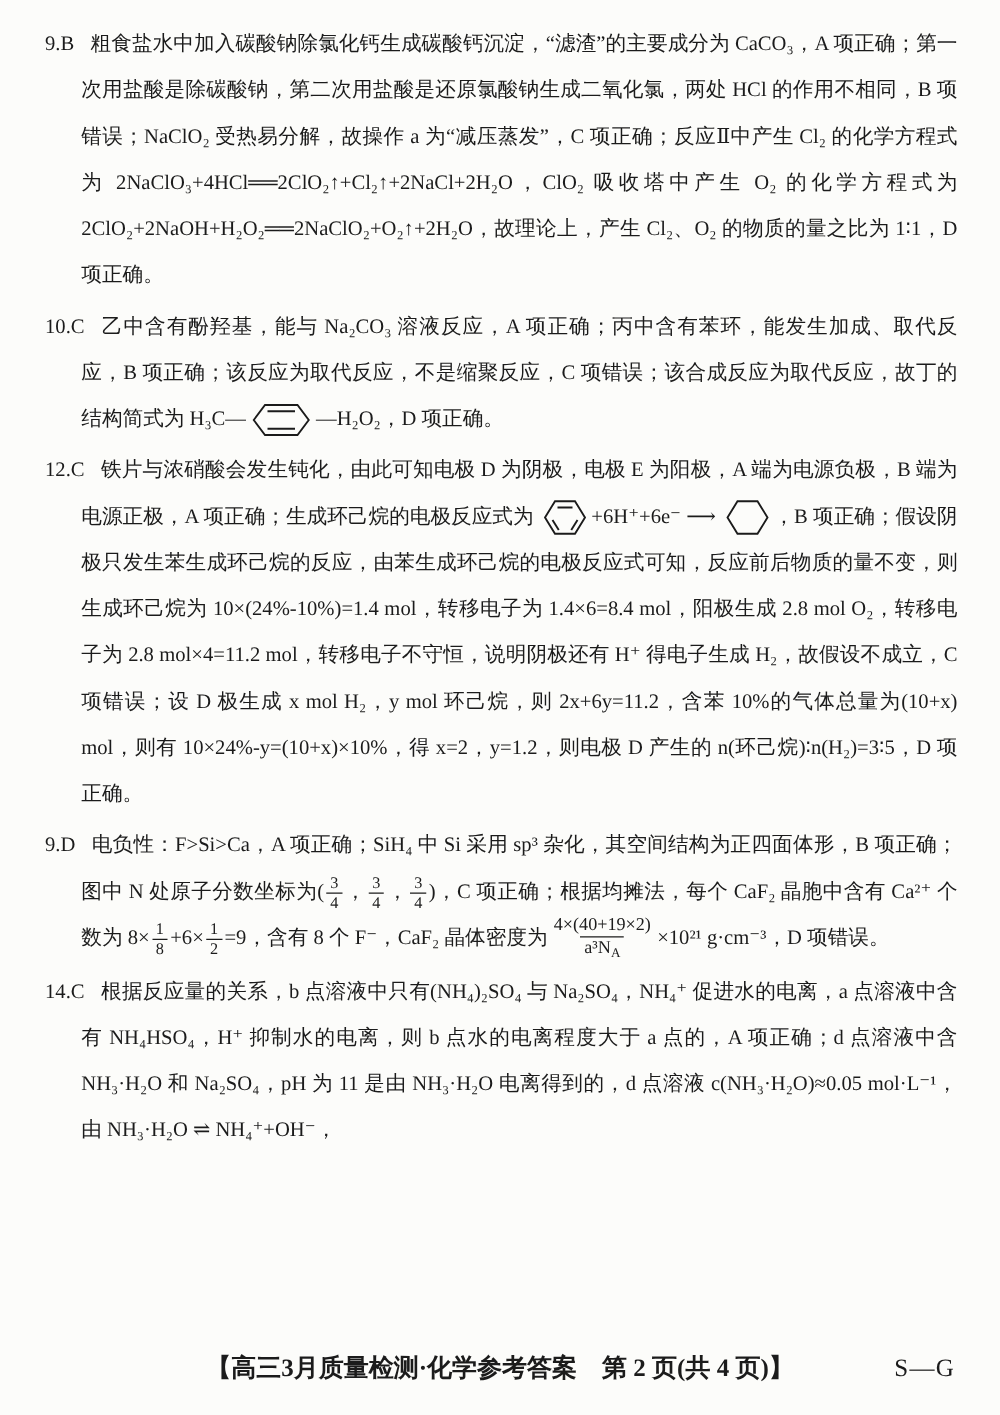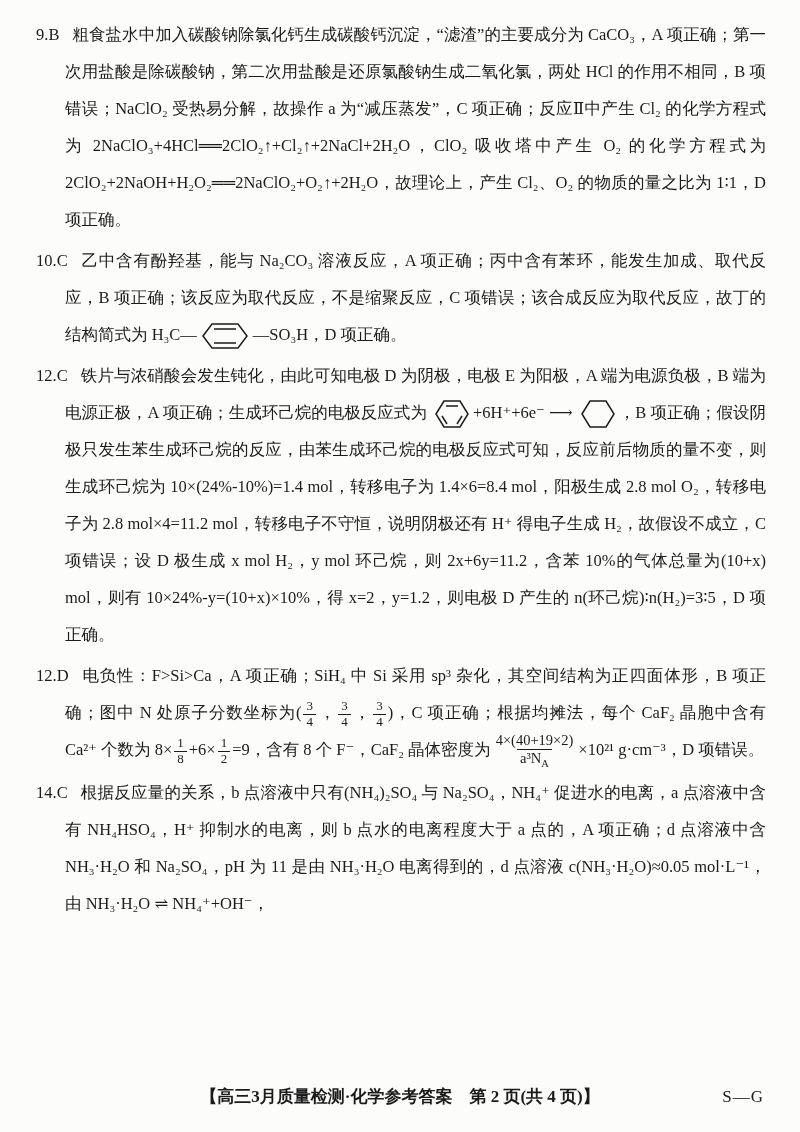--- a/index.html
+++ b/index.html
@@ -27,50 +27,50 @@
     vertical-align:middle; line-height:1.15; font-size:13px;
     margin:0 2px; text-indent:0;
   }
   .frac .fn, .frac .fd { padding:0 3px; }
   .frac .fd { border-top:1.3px solid #1b1b1b; }
   .frac.big { font-size:14.5px; }
   .it { }
   sub { font-size:10.5px; }
   .footer {
     position:absolute; left:0; right:0; bottom:24px;
-    text-align:center; font-size:17px;
+    text-align:center; font-size:20px;
   }
   .footer-center { font-weight:bold; }
   .footer-right { position:absolute; right:36px; bottom:1px; font-weight:normal; letter-spacing:1px; }
 </style>
 </head>
 <body>
 
 <div class="page">
 
 
   <p class="answer hang"><span class="qlabel">9.B</span><span>粗食盐水中加入碳酸钠除氯化钙生成碳酸钙沉淀，“滤渣”的主要成分为 CaCO₃，A 项正确；第一次用盐酸是除碳酸钠，第二次用盐酸是还原氯酸钠生成二氧化氯，两处 HCl 的作用不相同，B 项错误；NaClO₂ 受热易分解，故操作 a 为“减压蒸发”，C 项正确；反应Ⅱ中产生 Cl₂ 的化学方程式为 2NaClO₃+4HCl══2ClO₂↑+Cl₂↑+2NaCl+2H₂O，ClO₂ 吸收塔中产生 O₂ 的化学方程式为 2ClO₂+2NaOH+H₂O₂══2NaClO₂+O₂↑+2H₂O，故理论上，产生 Cl₂、O₂ 的物质的量之比为 1∶1，D 项正确。</span></p>
 
 
   <p class="answer hang"><span class="qlabel">10.C</span><span>乙中含有酚羟基，能与 Na₂CO₃ 溶液反应，A 项正确；丙中含有苯环，能发生加成、取代反应，B 项正确；该反应为取代反应，不是缩聚反应，C 项错误；该合成反应为取代反应，故丁的结构简式为 H₃C—</span><svg class="ring" width="50" height="28" viewBox="0 0 50 28">
         <polygon points="3,14 12,2 38,2 47,14 38,26 12,26"></polygon>
         <line x1="14" y1="7" x2="36" y2="7"></line>
         <line x1="14" y1="21" x2="36" y2="21"></line>
-      </svg><span>—SO₃H，D 项正确。</span></p>
+      </svg><span>—H₂O₂，D 项正确。</span></p>
 
   <p class="answer hang"><span class="qlabel">12.C</span><span>铁片与浓硝酸会发生钝化，由此可知电极 D 为阴极，电极 E 为阳极，A 端为电源负极，B 端为电源正极，A 项正确；生成环己烷的电极反应式为 </span><svg class="ring" width="36" height="32" viewBox="0 0 36 32">
         <polygon points="2,16 10,3 26,3 34,16 26,29 10,29"></polygon>
         <line x1="12" y1="8" x2="24" y2="8"></line>
         <line x1="8" y1="18" x2="13" y2="26"></line>
         <line x1="28" y1="18" x2="23" y2="26"></line>
       </svg><span>+6H⁺+6e⁻ ⟶ </span><svg class="ring" width="36" height="32" viewBox="0 0 36 32">
         <polygon points="2,16 10,3 26,3 34,16 26,29 10,29"></polygon>
       </svg><span>，B 项正确；假设阴极只发生苯生成环己烷的反应，由苯生成环己烷的电极反应式可知，反应前后物质的量不变，则生成环己烷为 10×(24%-10%)=1.4 mol，转移电子为 1.4×6=8.4 mol，阳极生成 2.8 mol O₂，转移电子为 2.8 mol×4=11.2 mol，转移电子不守恒，说明阴极还有 H⁺ 得电子生成 H₂，故假设不成立，C 项错误；设 D 极生成 x mol H₂，y mol 环己烷，则 2x+6y=11.2，含苯 10%的气体总量为(10+x) mol，则有 10×24%-y=(10+x)×10%，得 x=2，y=1.2，则电极 D 产生的 n(环己烷)∶n(H₂)=3∶5，D 项正确。</span></p>
 
-  <p class="answer hang"><span class="qlabel">12.D</span><span>电负性：F&gt;Si&gt;Ca，A 项正确；SiH₄ 中 Si 采用 sp³ 杂化，其空间结构为正四面体形，B 项正确；图中 N 处原子分数坐标为(</span><span class="frac">
+  <p class="answer hang"><span class="qlabel">9.D</span><span>电负性：F&gt;Si&gt;Ca，A 项正确；SiH₄ 中 Si 采用 sp³ 杂化，其空间结构为正四面体形，B 项正确；图中 N 处原子分数坐标为(</span><span class="frac">
         <span class="fn">3</span>
         <span class="fd">4</span>
       </span><span>，</span><span class="frac">
         <span class="fn">3</span>
         <span class="fd">4</span>
       </span><span>，</span><span class="frac">
         <span class="fn">3</span>
         <span class="fd">4</span>
       </span><span>)，C 项正确；根据均摊法，每个 CaF₂ 晶胞中含有 Ca²⁺ 个数为 8×</span><span class="frac">
         <span class="fn">1</span>

